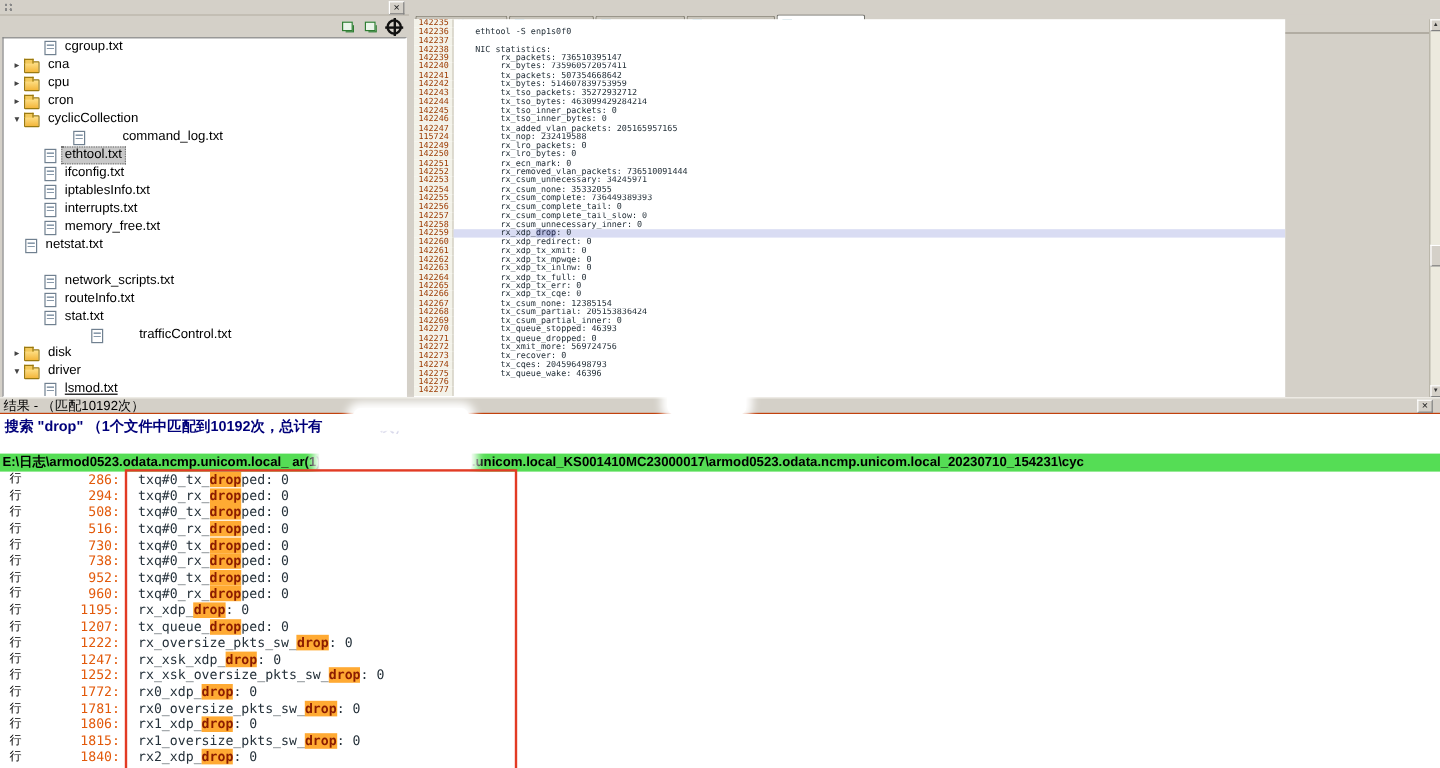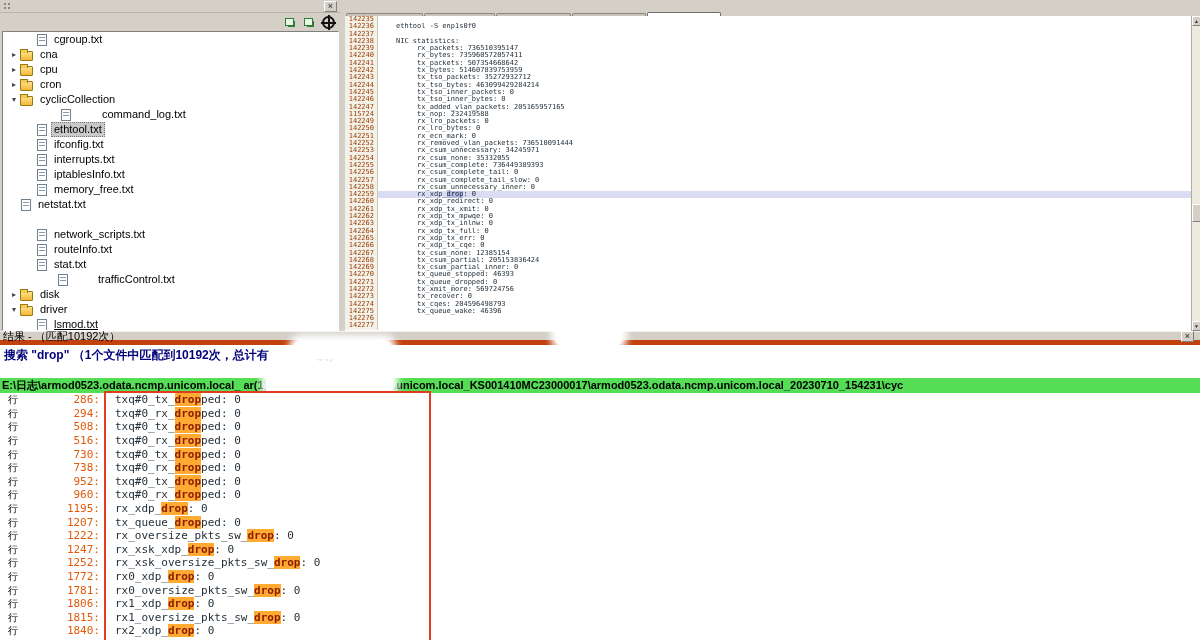--- a/index.html
+++ b/index.html
@@ -47,39 +47,39 @@
     background:#c9c5bb;border:1px solid #8a867a;border-bottom:none;border-radius:2px 2px 0 0;
     font-size:9px;color:#3a7ab0;white-space:nowrap}
   .tab.active{height:16px;background:#fff;color:#000;font-weight:bold;margin-bottom:-1px;border-color:#70706a}
   .doc-icon{width:8px;height:10px;background:#fdfdfd;border:1px solid #4a8aa8;position:relative}
   .doc-icon::before{content:"";position:absolute;left:1px;top:2px;width:4px;height:5px;
     background:repeating-linear-gradient(to bottom,#4a8aa8 0 1px,transparent 1px 2.5px)}
   .tab-x{font-size:9px;line-height:9px;color:#777;font-weight:normal}
   .tab.active .tab-x{color:#cc1111;font-weight:bold}
 
   
-  #editor{position:absolute;left:345px;top:16px;width:846px;height:315px;background:#fff;overflow:hidden;
+  #editor{position:absolute;left:345px;top:16px;width:726px;height:315px;background:#fff;overflow:hidden;
     font-family:"DejaVu Sans Mono",monospace;font-size:7px;line-height:7.3px}
   .ed-row{display:flex;height:7.3px}
   .ed-num{flex:0 0 33px;text-align:right;padding-right:3px;color:#9c3a00;background:#f3f2e9;border-right:1px solid #cdc9bc}
   .ed-text{flex:1;white-space:pre;padding-left:18px;color:#25313a;overflow:hidden}
   .ed-row.current .ed-text{background:#d9dcf3}
   .ed-match{background:#b4bade;color:#1a2040}
 
   
   #vscroll{position:absolute;left:1191px;top:16px;width:9px;height:315px;background:#eceade;border-left:1px solid #b0aca0}
   .sb-arrow{position:absolute;left:0;width:9px;height:10px;background:#d4d0c8;border:1px solid;border-color:#fff #808080 #808080 #fff;
     font-size:5px;line-height:8px;text-align:center;color:#333}
   #sb-up{top:0}
   #sb-down{bottom:0}
   #sb-thumb{position:absolute;left:0;top:188px;width:9px;height:18px;background:#d4d0c8;border:1px solid;border-color:#fff #808080 #808080 #fff}
 
   
   #results{position:absolute;left:0;top:331px;width:1200px;height:309px;background:#fff;overflow:hidden}
-  #res-header{height:14px;background:#d4d0c8;border-top:1px solid #f4f2ec;border-bottom:5px solid #c2410c;
+  #res-header{height:14px;background:#d4d0c8;border-top:1px solid #f4f2ec;border-bottom:1px solid #c2410c;
     display:flex;align-items:center;padding:0 3px;font-size:11px;color:#000}
   #res-close{margin-left:auto;margin-right:3px}
   #res-summary{height:17px;padding:2px 4px 0 4px;color:#00007a;font-weight:bold;font-size:12px;white-space:nowrap}
   #res-gap{height:16px}
   #res-path{height:15px;background:#55dd55;color:#000;font-weight:bold;font-size:11px;line-height:15px;
     white-space:nowrap;overflow:hidden;padding-left:2px}
   #res-rows{position:absolute;left:0;top:62px;right:0;bottom:0;overflow:hidden}
   .res-row{height:13.6px;display:flex;align-items:center;font-family:"DejaVu Sans Mono",monospace;
     font-size:11px;line-height:13px;white-space:pre}
   .res-prefix{flex:0 0 22px;padding-left:8px;font-family:"Liberation Sans",sans-serif;font-size:10px;color:#000}
@@ -152,30 +152,30 @@
           <span class="tlabel">ethtool.txt</span>
         </div>
         <div class="tree-row" style="padding-left: 22px;">
           <span class="tw"></span>
           <span class="ticon file"></span>
           <span class="tlabel">ifconfig.txt</span>
         </div>
         <div class="tree-row" style="padding-left: 22px;">
           <span class="tw"></span>
           <span class="ticon file"></span>
+          <span class="tlabel">iptablesInfo.txt</span>
+        </div>
+        <div class="tree-row" style="padding-left: 22px;">
+          <span class="tw"></span>
+          <span class="ticon file"></span>
           <span class="tlabel">interrupts.txt</span>
         </div>
         <div class="tree-row" style="padding-left: 22px;">
           <span class="tw"></span>
           <span class="ticon file"></span>
-          <span class="tlabel">iptablesInfo.txt</span>
-        </div>
-        <div class="tree-row" style="padding-left: 22px;">
-          <span class="tw"></span>
-          <span class="ticon file"></span>
           <span class="tlabel">memory_free.txt</span>
         </div>
         <div class="tree-row" style="padding-left: 6px;">
           <span class="tw"></span>
           <span class="ticon file"></span>
           <span class="tlabel">netstat.txt</span>
         </div>
         <div class="tree-row redacted" style="padding-left: 22px;"></div>
         <div class="tree-row" style="padding-left: 22px;">
           <span class="tw"></span>
@@ -185,21 +185,21 @@
         <div class="tree-row" style="padding-left: 22px;">
           <span class="tw"></span>
           <span class="ticon file"></span>
           <span class="tlabel">routeInfo.txt</span>
         </div>
         <div class="tree-row" style="padding-left: 22px;">
           <span class="tw"></span>
           <span class="ticon file"></span>
           <span class="tlabel">stat.txt</span>
         </div>
-        <div class="tree-row" style="padding-left: 20px; gap: 23px;">
+        <div class="tree-row" style="padding-left: 38px; gap: 23px;">
           <span class="tw"></span>
           <span class="ticon file"></span>
           <span class="tlabel">trafficControl.txt</span>
         </div>
         <div class="tree-row" style="padding-left: 5px;">
           <span class="tw">▸</span>
           <span class="ticon folder"></span>
           <span class="tlabel">disk</span>
         </div>
         <div class="tree-row" style="padding-left: 5px;">

